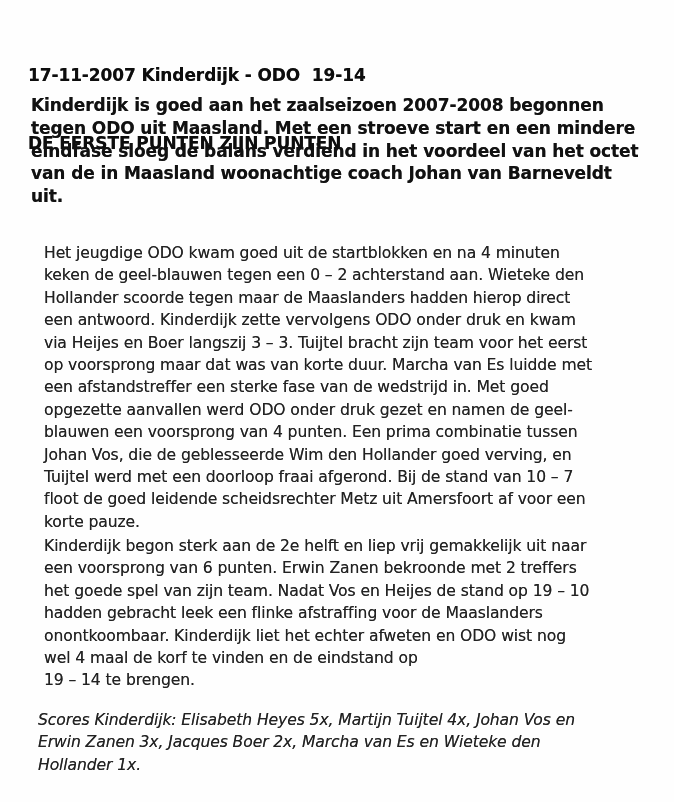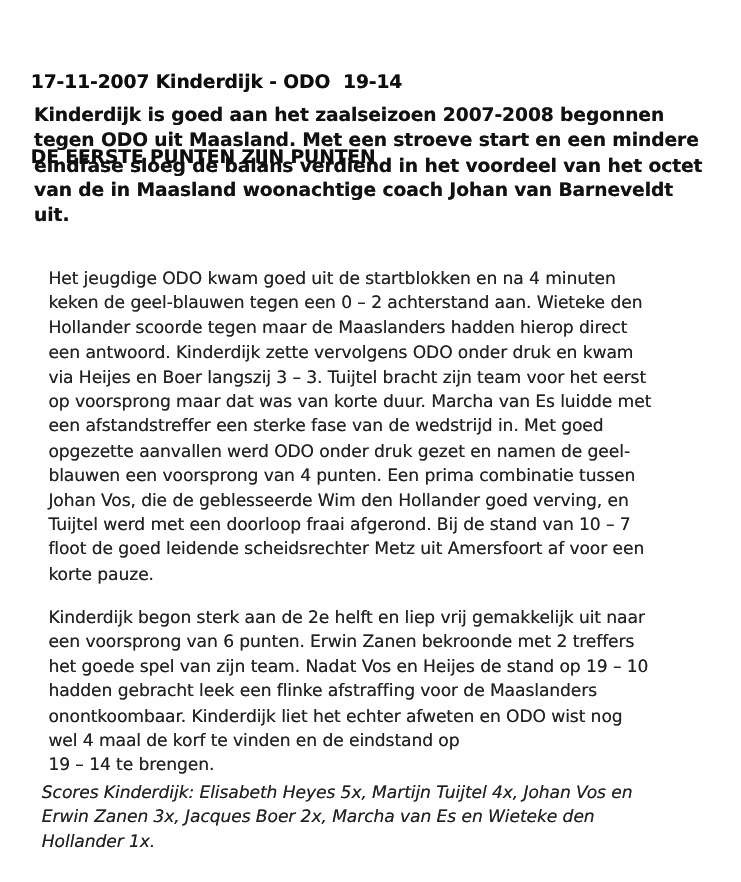--- a/index.html
+++ b/index.html
@@ -42,21 +42,21 @@
     line-height: 22.8px;
     color: #111111;
   }
   .body-par {
     margin: 16px;
     font-size: 15.6px;
     line-height: 22.4px;
     color: #222222;
   }
   .p1 { top: 226px; }
-  .p2 { top: 534px; }
+  .p2 { top: 519px; }
   .scores {
     top: 699px;
     margin: 10px;
     font-size: 15.6px;
     font-style: italic;
     line-height: 22.4px;
     color: #222222;
   }
 </style>
 </head>

